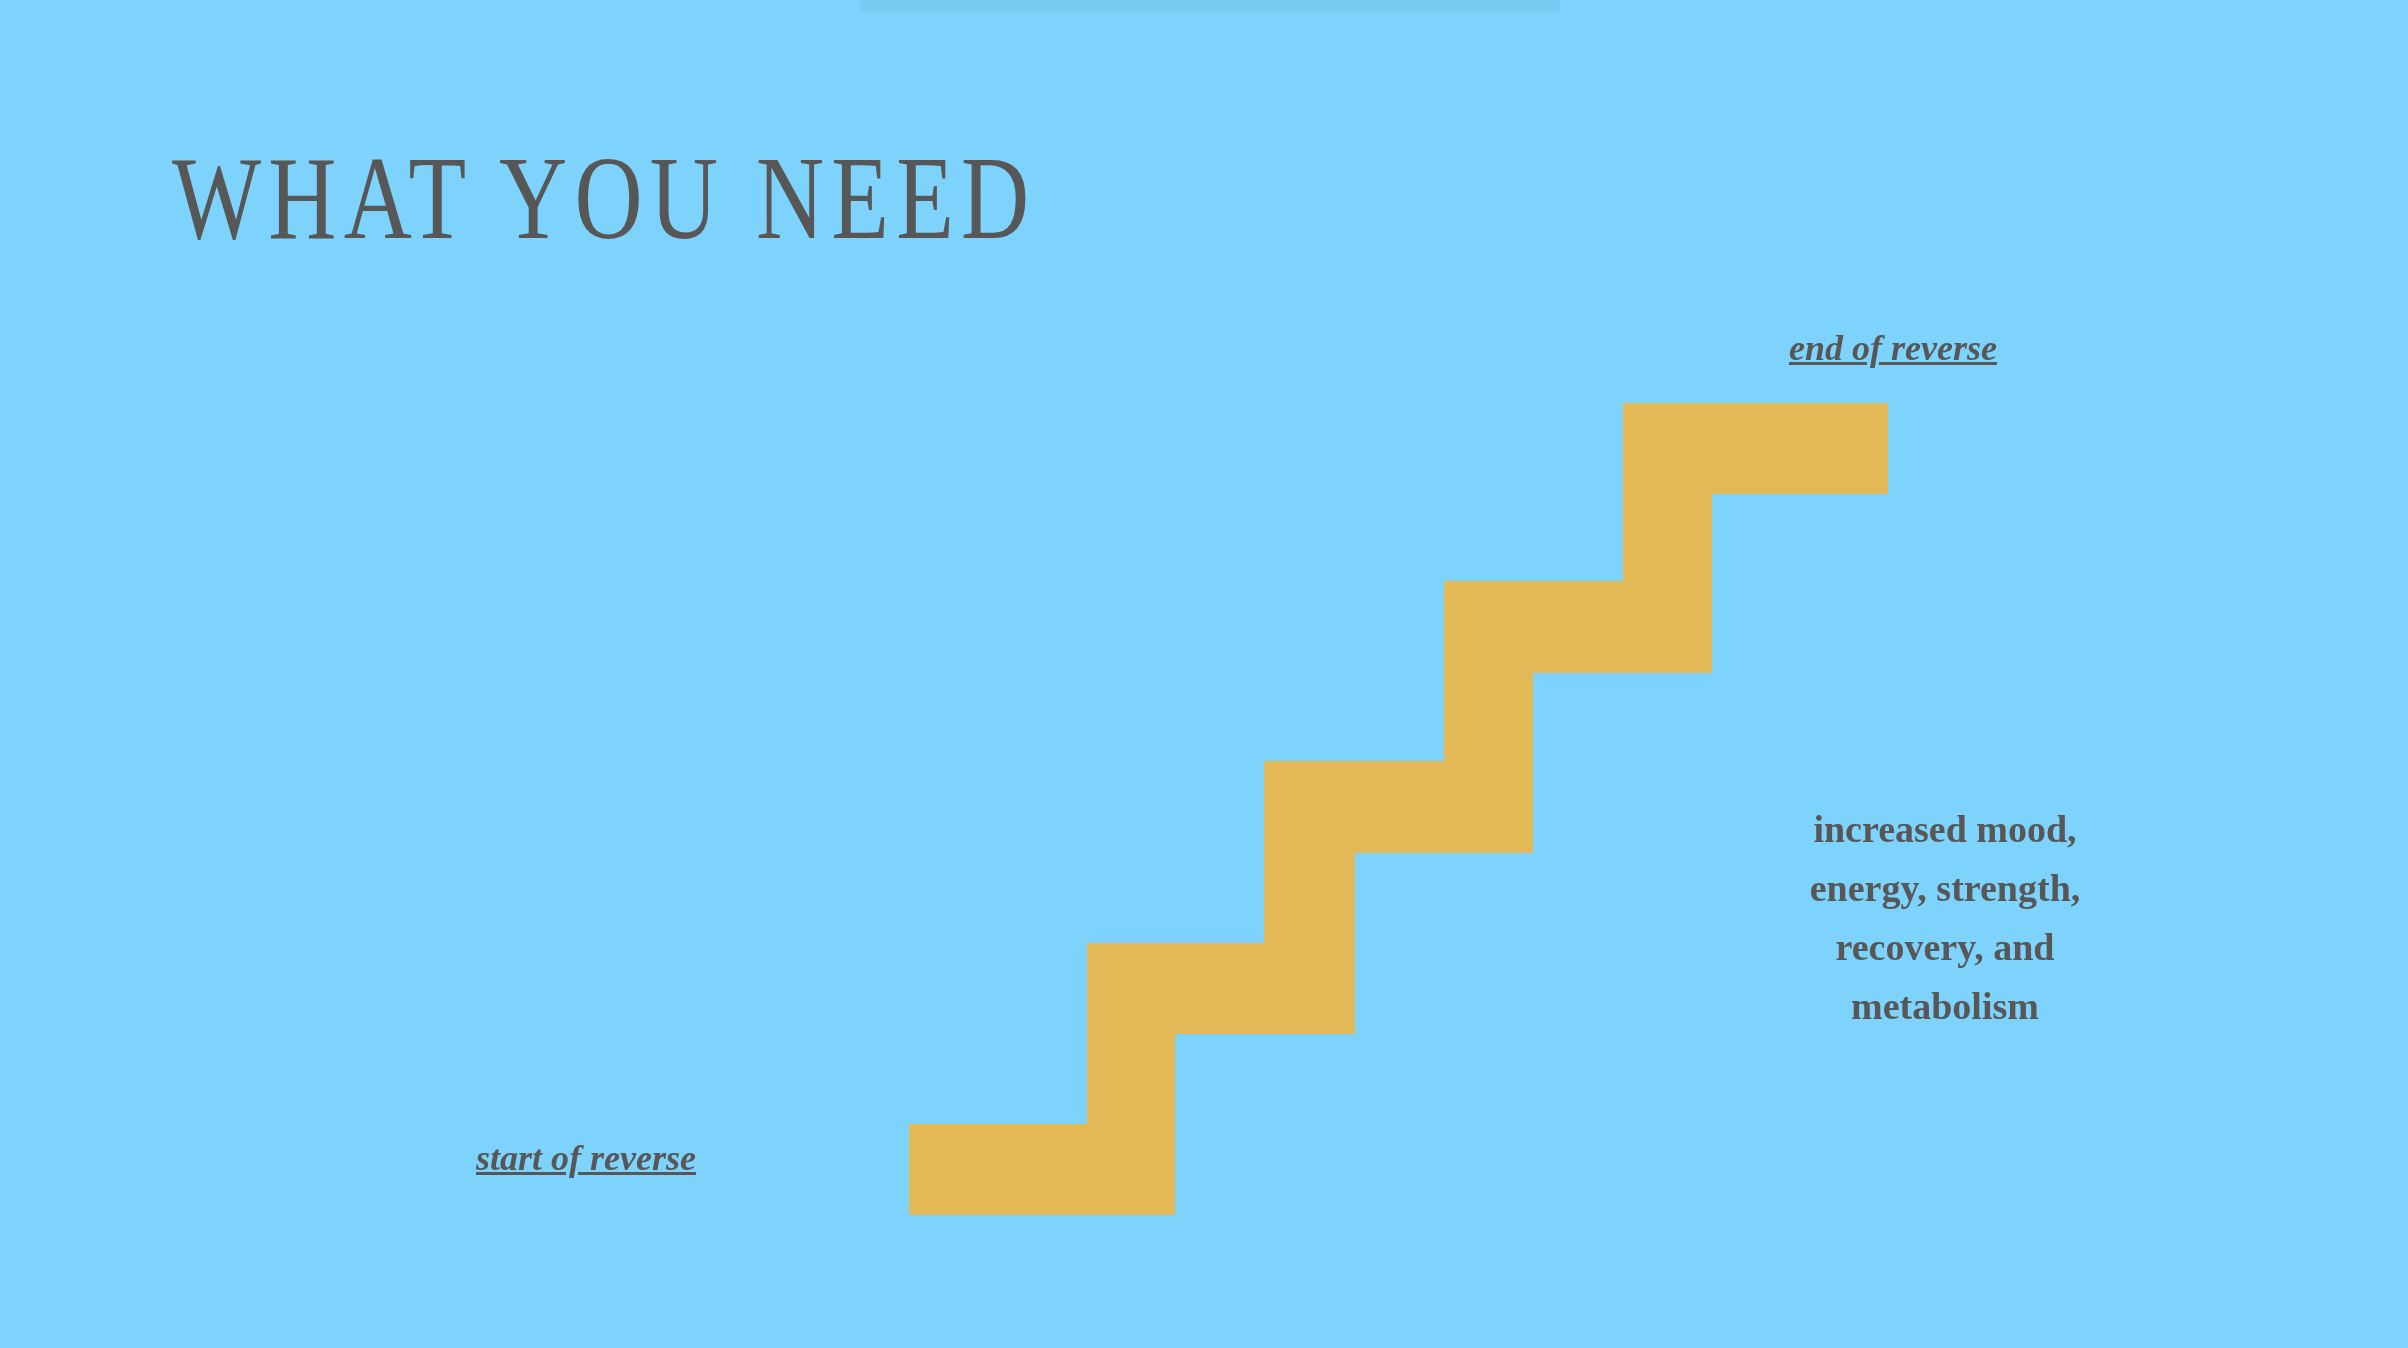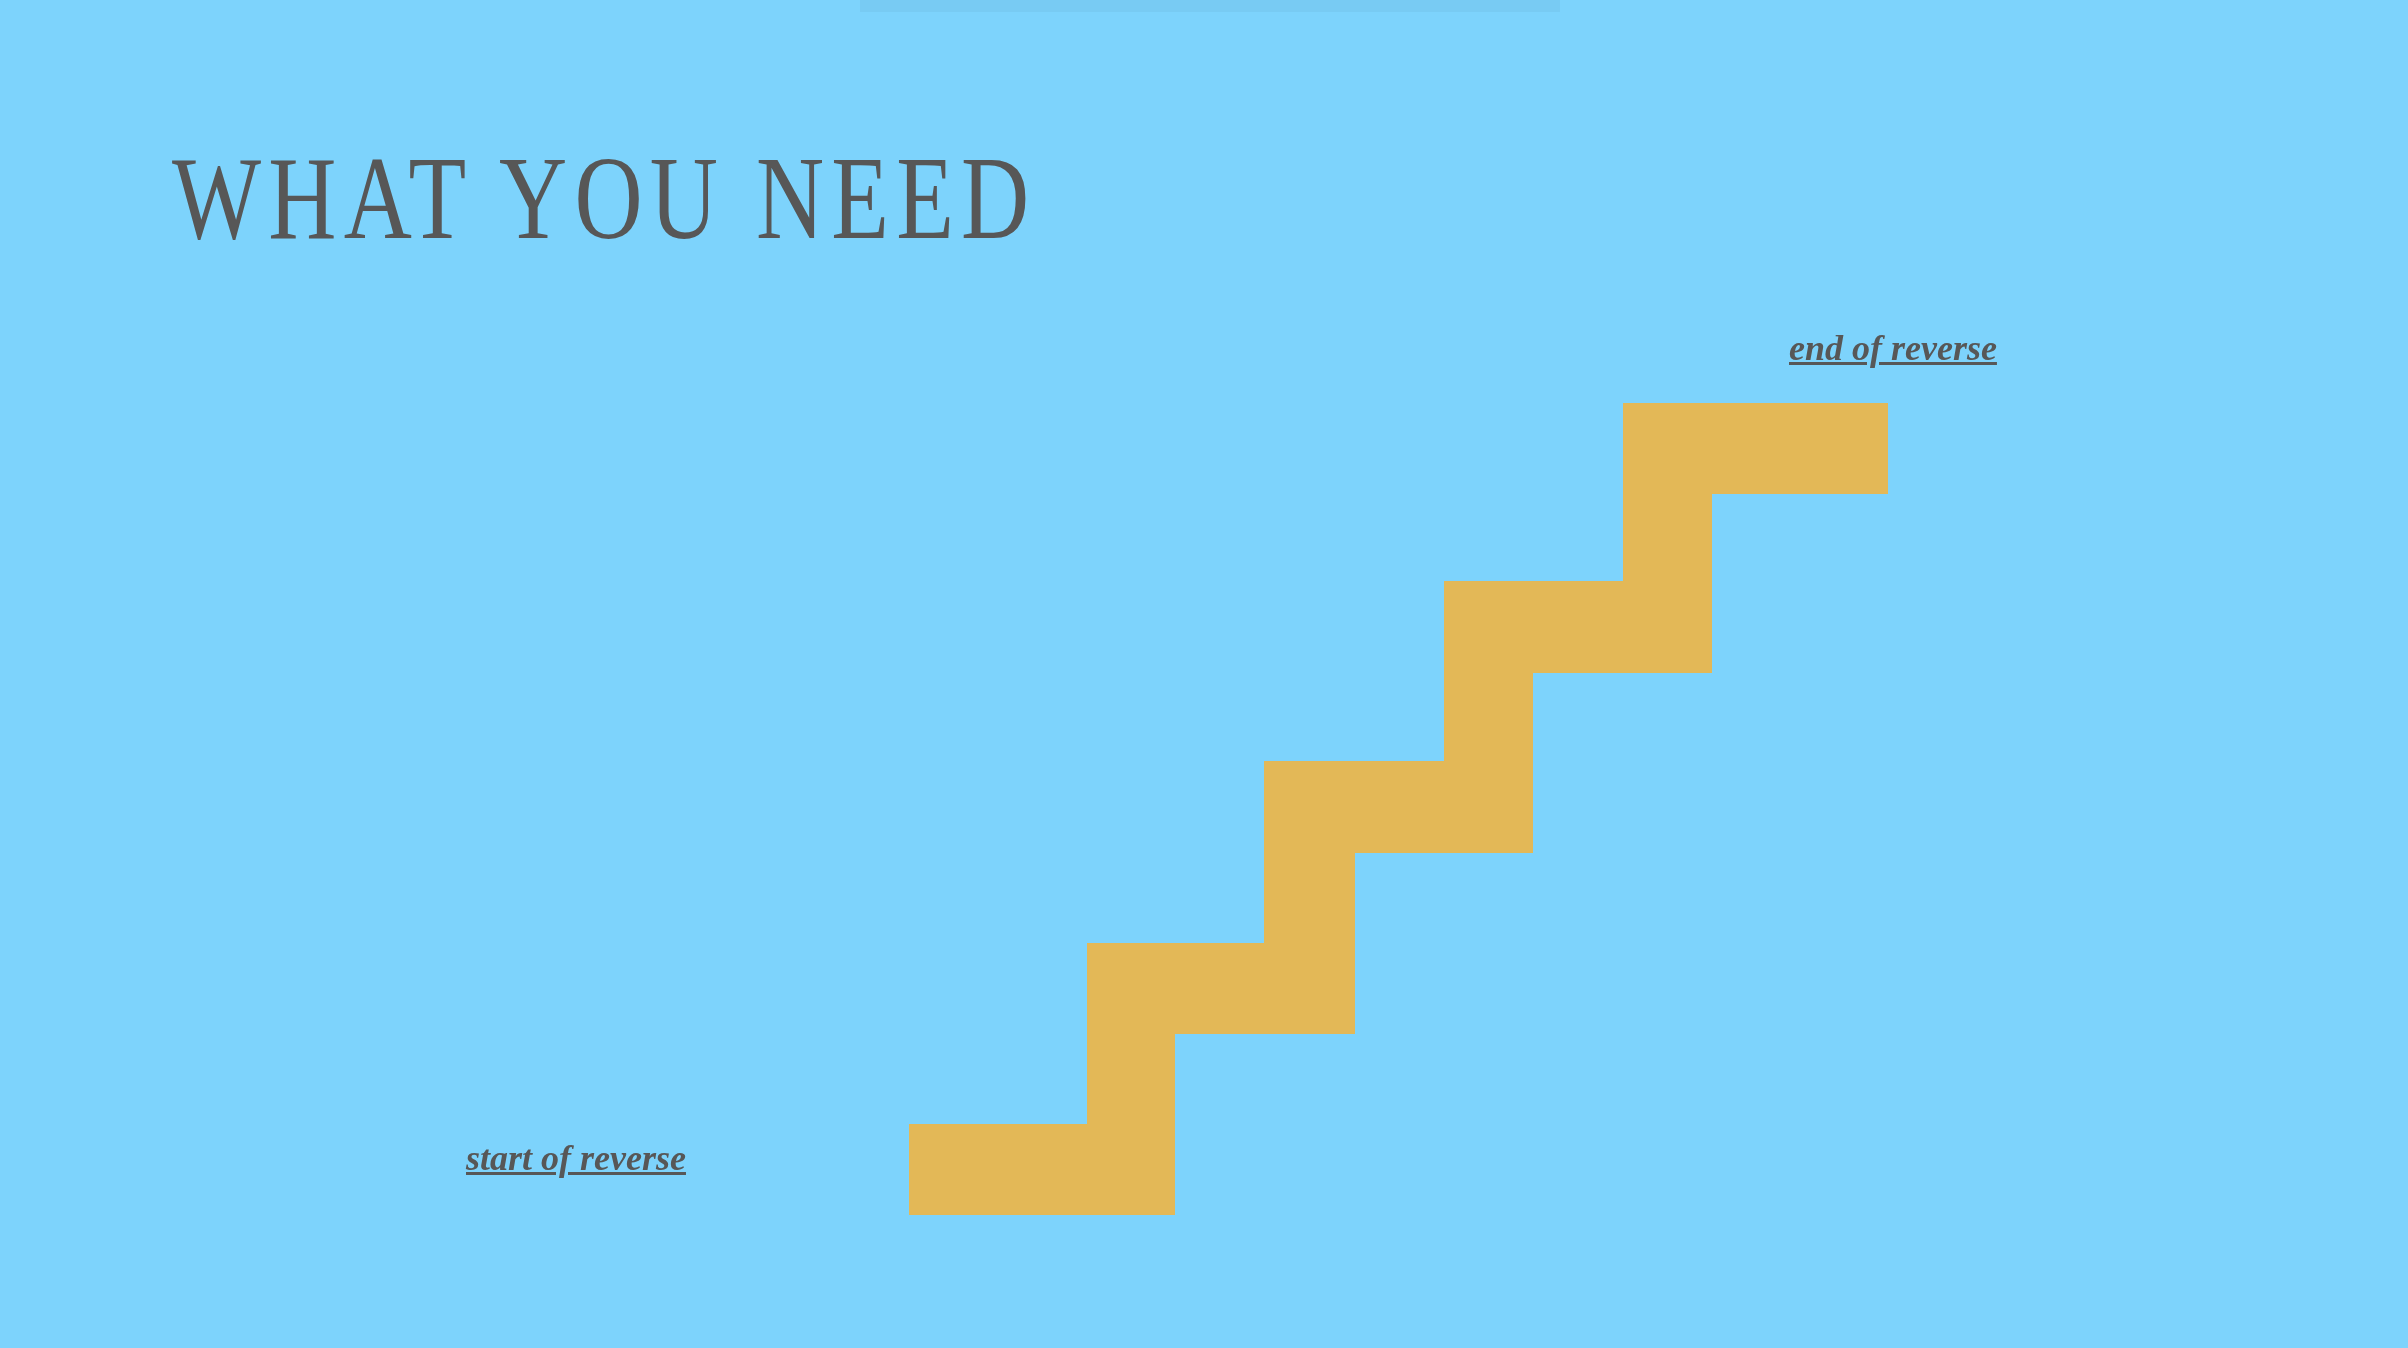--- a/index.html
+++ b/index.html
@@ -63,21 +63,21 @@
     color: #575757;
     font-family: "Liberation Serif", "DejaVu Serif", serif;
     font-weight: 700;
     font-style: italic;
     font-size: 36px;
     line-height: 1.0;
     white-space: nowrap;
     text-decoration: underline;
   }
   #label-start {
-    left: 466px;
+    left: 476px;
     top: 1140px;
   }
   #label-end {
     left: 1789px;
     top: 330px;
   }
 
   
   #benefits {
     position: absolute;
@@ -126,14 +126,20 @@
     <div class="step" style="left:1623px; top:403px;  width:89px; height:270px;"></div>
   </div>
 
   <div id="heading-main">WHAT YOU NEED</div>
 
 
   <div id="label-start" class="step-label">start of reverse</div>
 
   <div id="label-end" class="step-label">end of reverse</div>
 
+  <div id="benefits">
+    <div>increased mood,</div>
+    <div>energy, strength,</div>
+    <div>recovery, and</div>
+    <div>metabolism</div>
+  </div>
 
 </div>
 
 </body></html>

